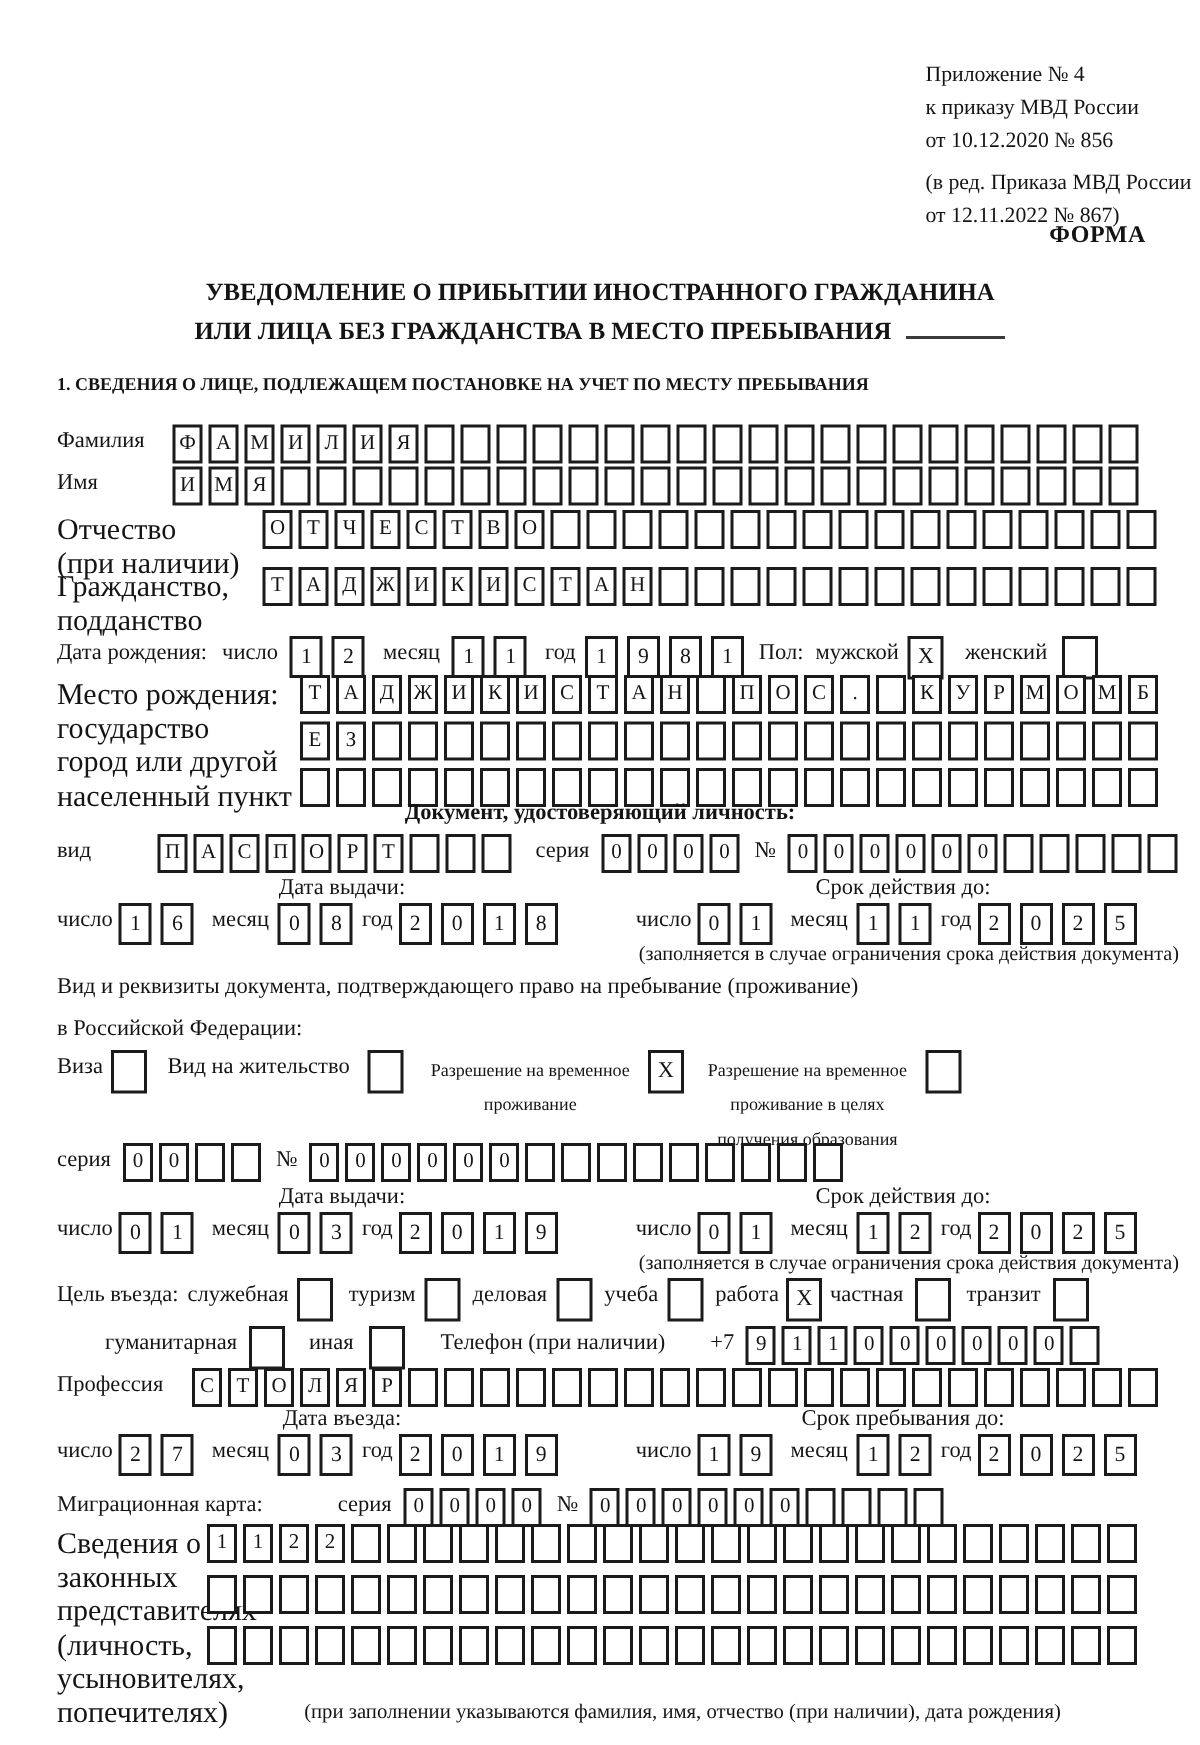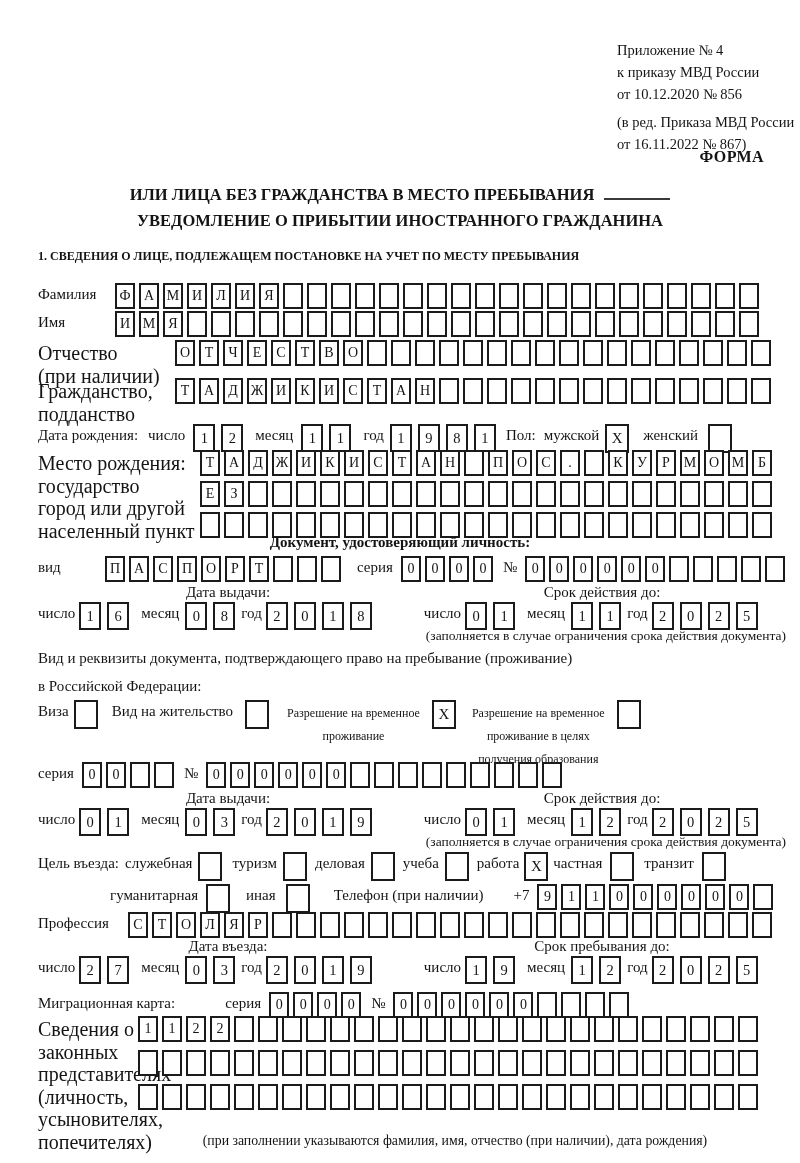--- a/index.html
+++ b/index.html
@@ -29,42 +29,42 @@
   .center-h{position:absolute;left:0;width:100%;text-align:center;font-weight:bold;font-size:15px;}
   .dates-hdr{position:absolute;left:38px;right:14px;display:flex;font-size:15px;}
   .dh-left{width:380px;text-align:center;}
   .dh-right{flex:1;text-align:center;}
   .note{position:absolute;right:14px;font-size:13.5px;}
   .footnote{position:absolute;left:130px;width:650px;text-align:center;font-size:13.8px;}
   .para{position:absolute;left:38px;font-size:15px;white-space:nowrap;}
   .mr4{margin-right:4px}.mr5{margin-right:5px}.mr6{margin-right:6px}.mr8{margin-right:8px}
   .mr10{margin-right:10px}.mr12{margin-right:12px}.mr14{margin-right:14px}.mr16{margin-right:16px}.mr18{margin-right:18px}
   .ml6{margin-left:6px}.ml14{margin-left:14px}.ml24{margin-left:24px}
-  .ml42{margin-left:42px}.ml46{margin-left:46px}.ml72{margin-left:72px}
+  .ml42{margin-left:42px}.ml46{margin-left:46px}.ml72{margin-left:32px}
 </style>
 </head>
 <body>
 
 <div class="page">
 
   <div class="hdr">
     <div>Приложение № 4</div>
     <div>к приказу МВД России</div>
     <div>от 10.12.2020 № 856</div>
     <div class="g2">
       <div>(в ред. Приказа МВД России</div>
-      <div>от 16.11.2022 № 867)</div>
+      <div>от 12.11.2022 № 867)</div>
     </div>
   </div>
 
   <div class="forma">ФОРМА</div>
 
   <div class="title">
+    <div>УВЕДОМЛЕНИЕ О ПРИБЫТИИ ИНОСТРАННОГО ГРАЖДАНИНА</div>
     <div><span>ИЛИ ЛИЦА БЕЗ ГРАЖДАНСТВА В МЕСТО ПРЕБЫВАНИЯ</span><span class="blank"></span></div>
-    <div>УВЕДОМЛЕНИЕ О ПРИБЫТИИ ИНОСТРАННОГО ГРАЖДАНИНА</div>
   </div>
 
   <div class="sec">1. СВЕДЕНИЯ О ЛИЦЕ, ПОДЛЕЖАЩЕМ ПОСТАНОВКЕ НА УЧЕТ ПО МЕСТУ ПРЕБЫВАНИЯ</div>
 
   <div class="row" style="top:283px">
     <span class="lbl w77">Фамилия</span>
     <span class="bgroup">
         <span class="cbox">Ф</span>
         <span class="cbox">А</span>
         <span class="cbox">М</span>

